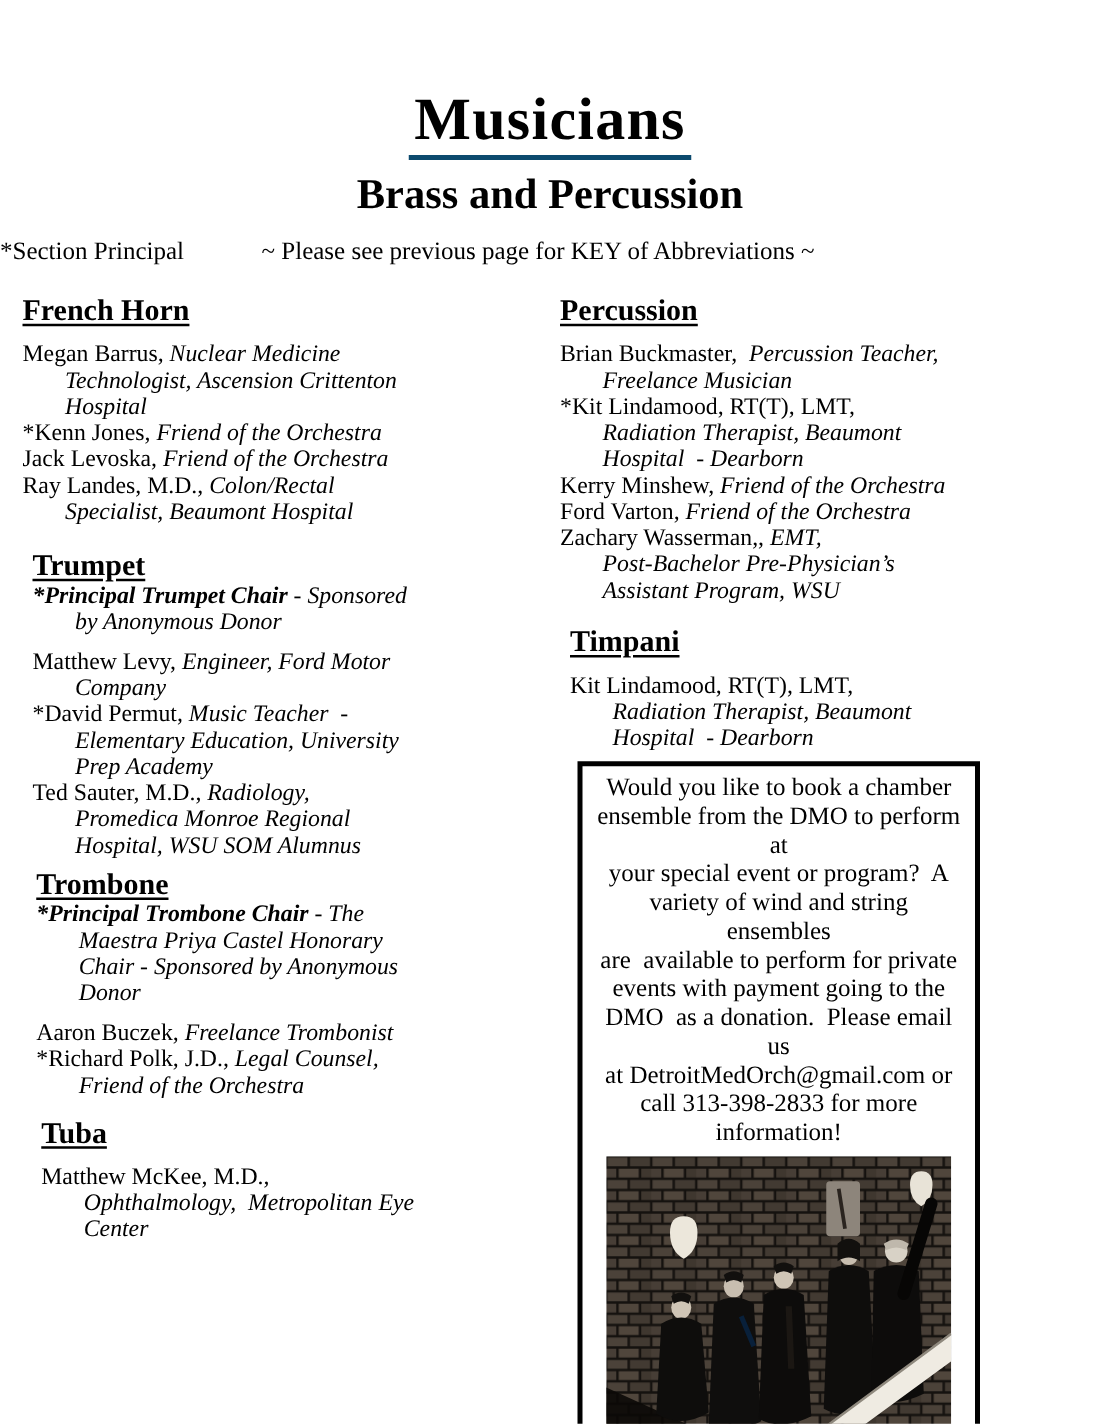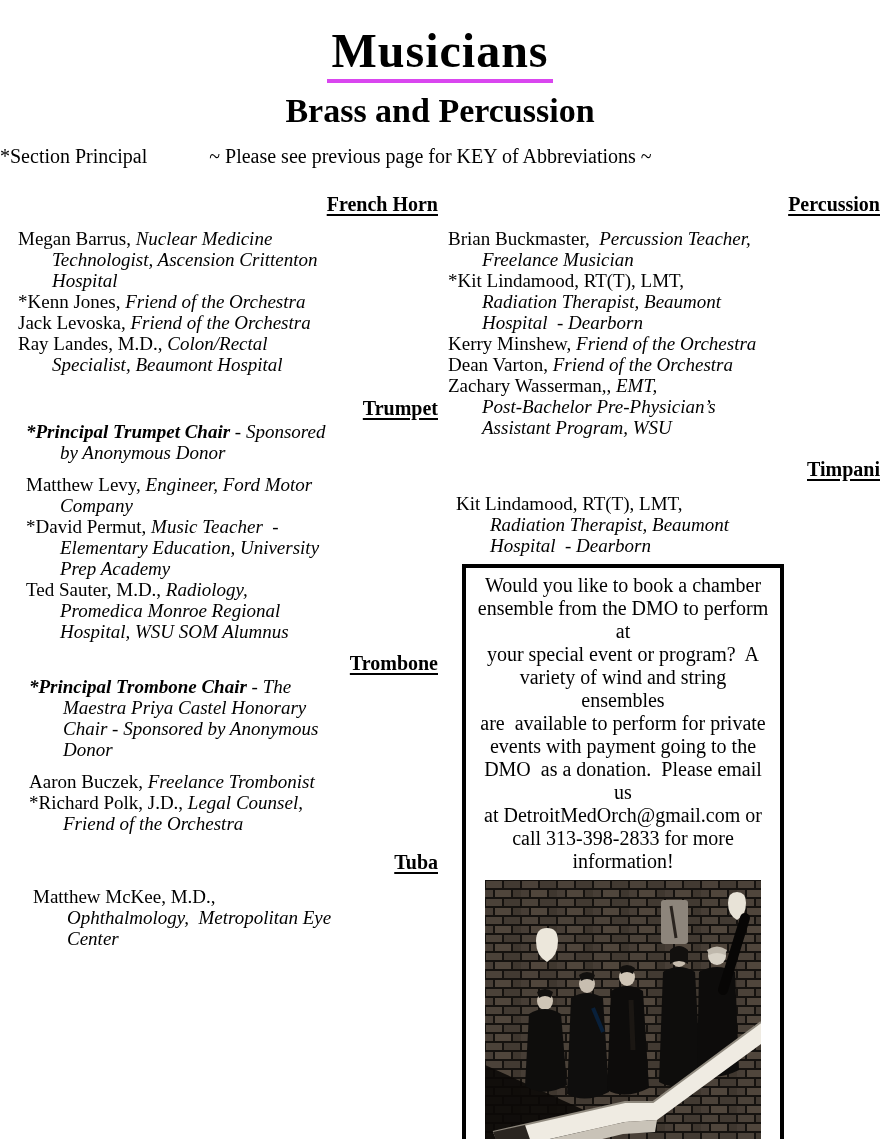--- a/index.html
+++ b/index.html
@@ -5,36 +5,35 @@
   html, body { margin:0; padding:0; background:#ffffff; }
   body {
     width:880px; height:1139px; overflow:hidden;
     font-family:"Liberation Serif", serif; color:#000;
   }
   .page { position:relative; width:880px; height:1139px; background:#fff; }
 
   
   .hdr { text-align:center; padding-top:26px; }
   .title-wrap { margin:0; font-size:48px; font-weight:bold; letter-spacing:1px; line-height:1.05; }
-  .title-underline { display:inline-block; border-bottom:4px solid #d946ef; padding:0 4px 3px 4px; }
+  .title-underline { display:inline-block; border-bottom:4px solid #0c4a6e; padding:0 4px 3px 4px;margin-top:45px; }
   .subtitle { margin:10px 0 0 0; font-size:34px; font-weight:bold; line-height:1.05; }
   .keyline { display:flex; font-size:20px; margin-top:16px; text-align:left; }
   .keyline .principal { }
   .keyline .abbrev { margin-left:62px; }
 
   
   .columns { display:flex; margin-top:26px; }
   .col-left  { width:438px; padding-left:18px; box-sizing:border-box; }
   .col-right { width:442px; padding-left:10px; box-sizing:border-box; }
 
   .sec h3 {
-    margin:0 0 13px 0; font-size:20px; font-weight:bold;
+    margin:0 0 13px 0; font-size:24px; font-weight:bold;
     text-decoration:underline; text-decoration-thickness:2px; text-underline-offset:3px;
     line-height:21px;
-    text-align:right;
   }
   #sec-trumpet h3, #sec-trombone h3 { margin-bottom:2px; }
   #sec-trumpet  { margin-top:23px; margin-left:8px; }
   #sec-trombone { margin-top:11px; margin-left:11px; }
   #sec-tuba     { margin-top:18px; margin-left:15px; }
   #sec-timpani  { margin-top:21px; margin-left:8px; }
 
   .entry {
     margin:0; font-size:19px; line-height:21px;
     white-space:pre-wrap; padding-left:34px; text-indent:-34px;
@@ -120,21 +119,21 @@
     <div class="col-right">
 
       <div class="sec" id="sec-percussion">
         <h3>Percussion</h3>
         <p class="entry"><span class="nm">Brian Buckmaster,  </span><span class="dt">Percussion Teacher,
 Freelance Musician</span></p>
         <p class="entry"><span class="nm">*Kit Lindamood, RT(T), LMT,</span><span class="dt">
 Radiation Therapist, Beaumont
 Hospital  - Dearborn</span></p>
         <p class="entry"><span class="nm">Kerry Minshew, </span><span class="dt">Friend of the Orchestra</span></p>
-        <p class="entry"><span class="nm">Dean Varton, </span><span class="dt">Friend of the Orchestra</span></p>
+        <p class="entry"><span class="nm">Ford Varton, </span><span class="dt">Friend of the Orchestra</span></p>
         <p class="entry"><span class="nm">Zachary Wasserman,, </span><span class="dt">EMT,
 Post-Bachelor Pre-Physician’s
 Assistant Program, WSU</span></p>
       </div>
 
       <div class="sec" id="sec-timpani">
         <h3>Timpani</h3>
         <p class="entry"><span class="nm">Kit Lindamood, RT(T), LMT,</span><span class="dt">
 Radiation Therapist, Beaumont
 Hospital  - Dearborn</span></p>

